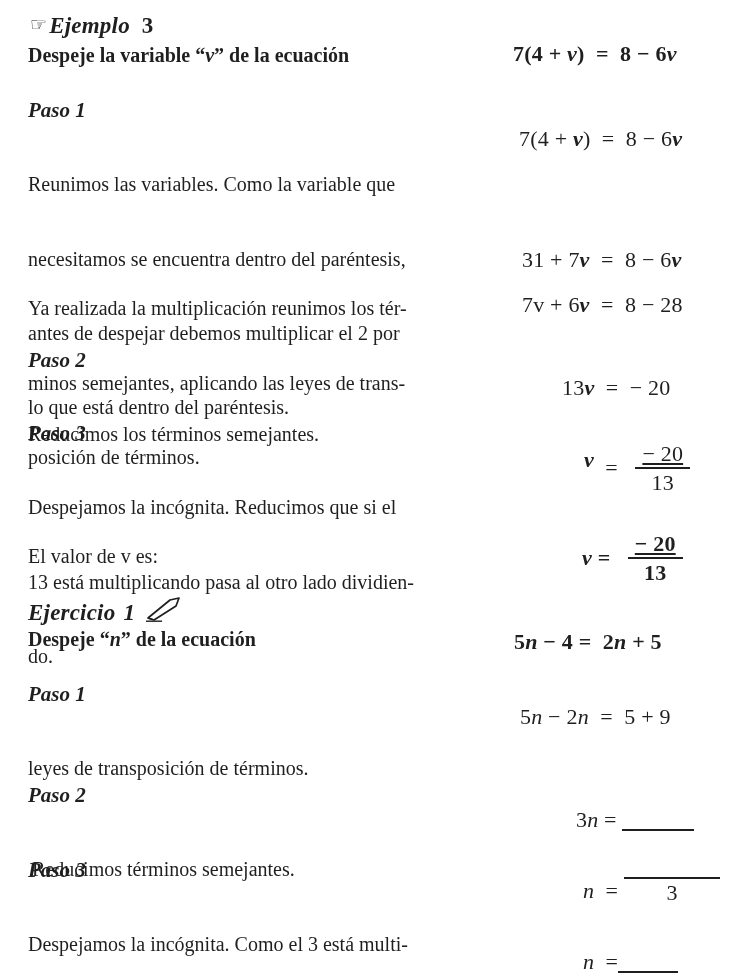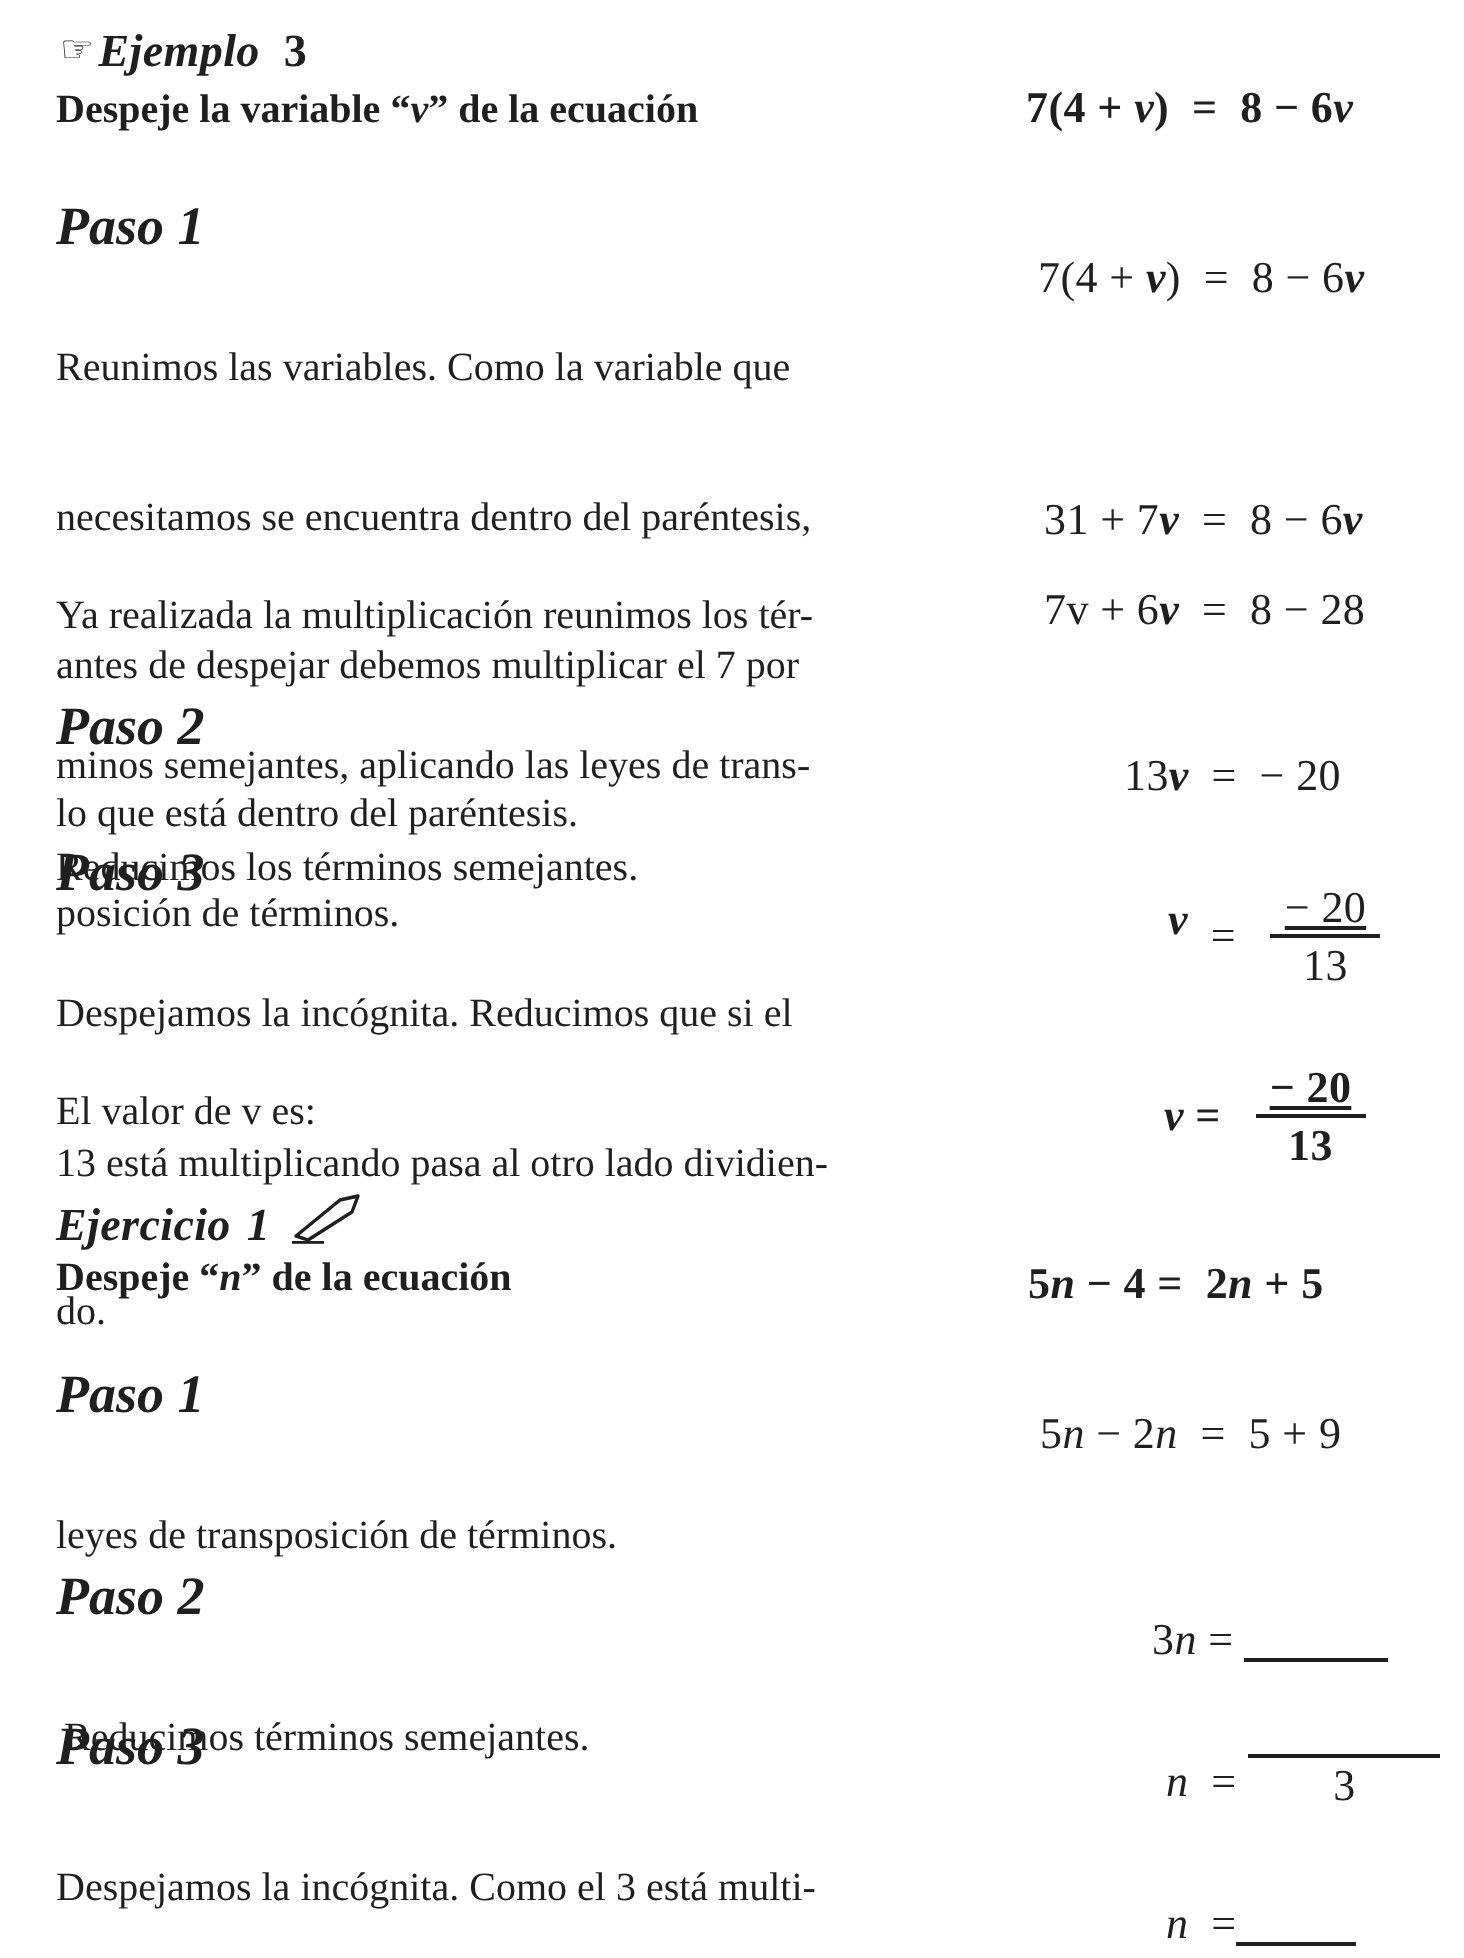--- a/index.html
+++ b/index.html
@@ -10,21 +10,21 @@
   }
   .blk{position:absolute;}
   
   .h-title{font-size:23px;font-weight:bold;font-style:italic;letter-spacing:.2px;}
   .h-num{font-style:normal;margin-left:12px;}
   .h-num-it{font-style:italic;margin-left:8px;}
   .hand-icon{font-family:"DejaVu Sans",sans-serif;font-style:normal;font-weight:normal;
     font-size:19px;margin-right:2px;position:relative;top:-2px;}
   .pen-icon{margin-left:10px;position:relative;top:2px;}
   .prompt{font-size:20px;font-weight:bold;white-space:pre;}
-  .step-title{font-size:27px;font-weight:bold;font-style:italic;}
+  .step-title{font-size:21px;font-weight:bold;font-style:italic;}
   .body-text{font-size:20px;line-height:24.7px;white-space:pre;}
   
   .eq{position:absolute;font-size:22px;white-space:pre;letter-spacing:.2px;}
   .eq-flex{display:flex;align-items:center;}
   .st-r{font-weight:normal;font-style:normal;}
   .st-b{font-weight:bold;}
   .st-i{font-style:italic;}
   .st-bi{font-weight:bold;font-style:italic;}
   .raised{position:relative;top:-8px;}
   .frac{display:inline-block;text-align:center;margin-left:6px;}
@@ -71,21 +71,21 @@
   <span class="hand-icon">☞</span><span>Ejemplo</span><span class="h-num">3</span>
 </div>
 
 <div class="blk prompt" id="blk-prompt-v"><span class="st-b">Despeje la variable “</span><span class="st-bi">v</span><span class="st-b">” de la ecuación</span></div>
 <div class="eq" id="eq-h1"><span class="st-b">7(4 + </span><span class="st-bi">v</span><span class="st-b">)  =  8 − 6</span><span class="st-bi">v</span></div>
 
 <div class="blk step-title" id="blk-paso1-t">Paso 1</div>
 <div class="blk body-text" id="blk-paso1-p">
   <div>Reunimos las variables. Como la variable que</div>
   <div>necesitamos se encuentra dentro del paréntesis,</div>
-  <div>antes de despejar debemos multiplicar el 7 por</div>
+  <div>antes de despejar debemos multiplicar el 2 por</div>
   <div>lo que está dentro del paréntesis.</div>
 </div>
 <div class="eq" id="eq-s1"><span class="st-r">7(4 + </span><span class="st-bi">v</span><span class="st-r">)  =  8 − 6</span><span class="st-bi">v</span></div>
 
 <div class="blk body-text" id="blk-para2">
   <div>Ya realizada la multiplicación reunimos los tér-</div>
   <div>minos semejantes, aplicando las leyes de trans-</div>
   <div>posición de términos.</div>
 </div>
 <div class="eq" id="eq-28"><span class="st-r">31 + 7</span><span class="st-bi">v</span><span class="st-r">  =  8 − 6</span><span class="st-bi">v</span></div>

